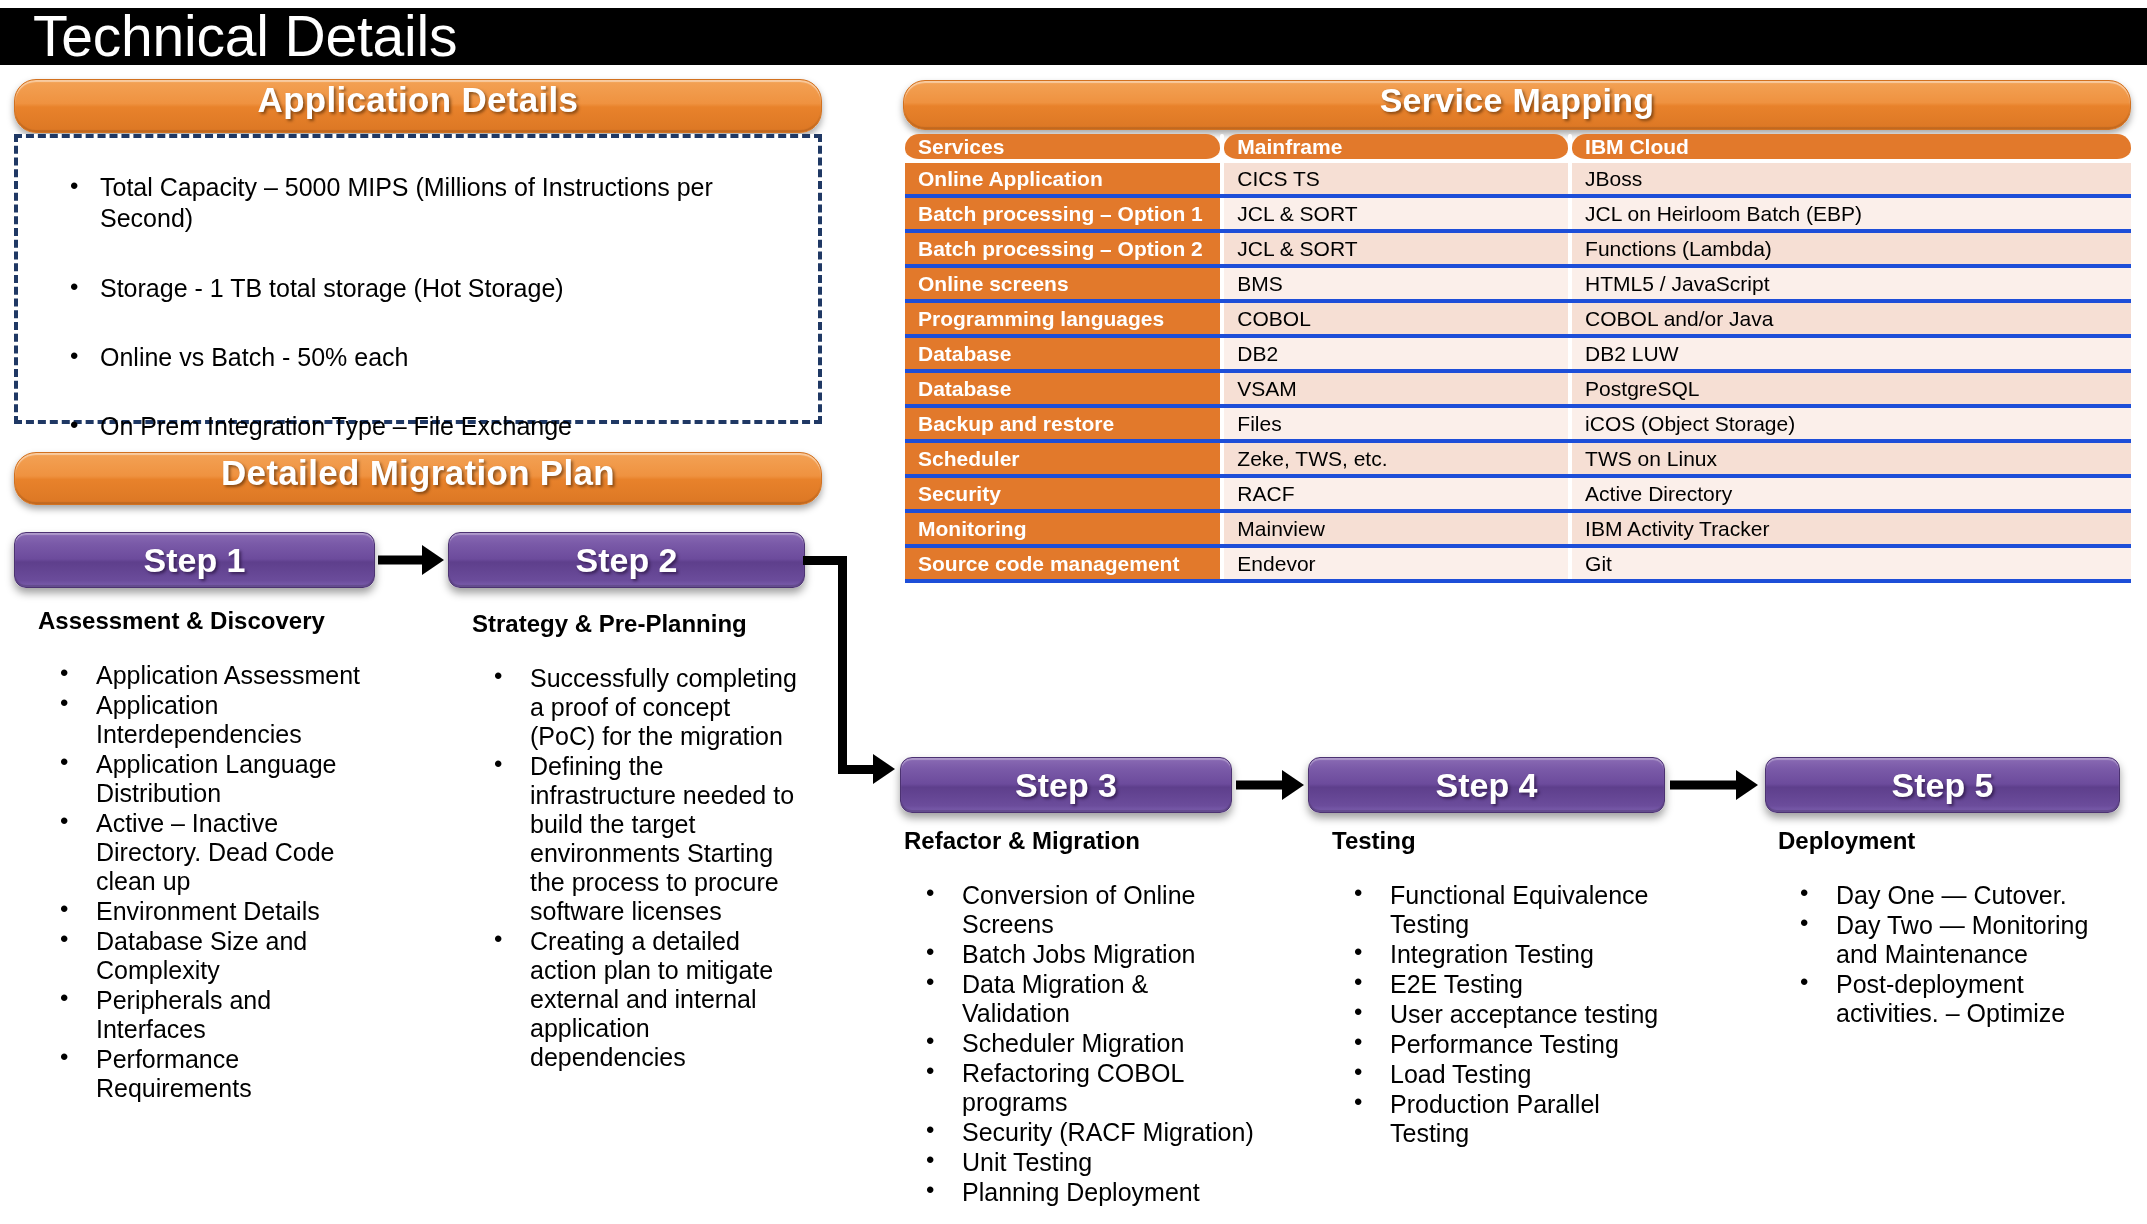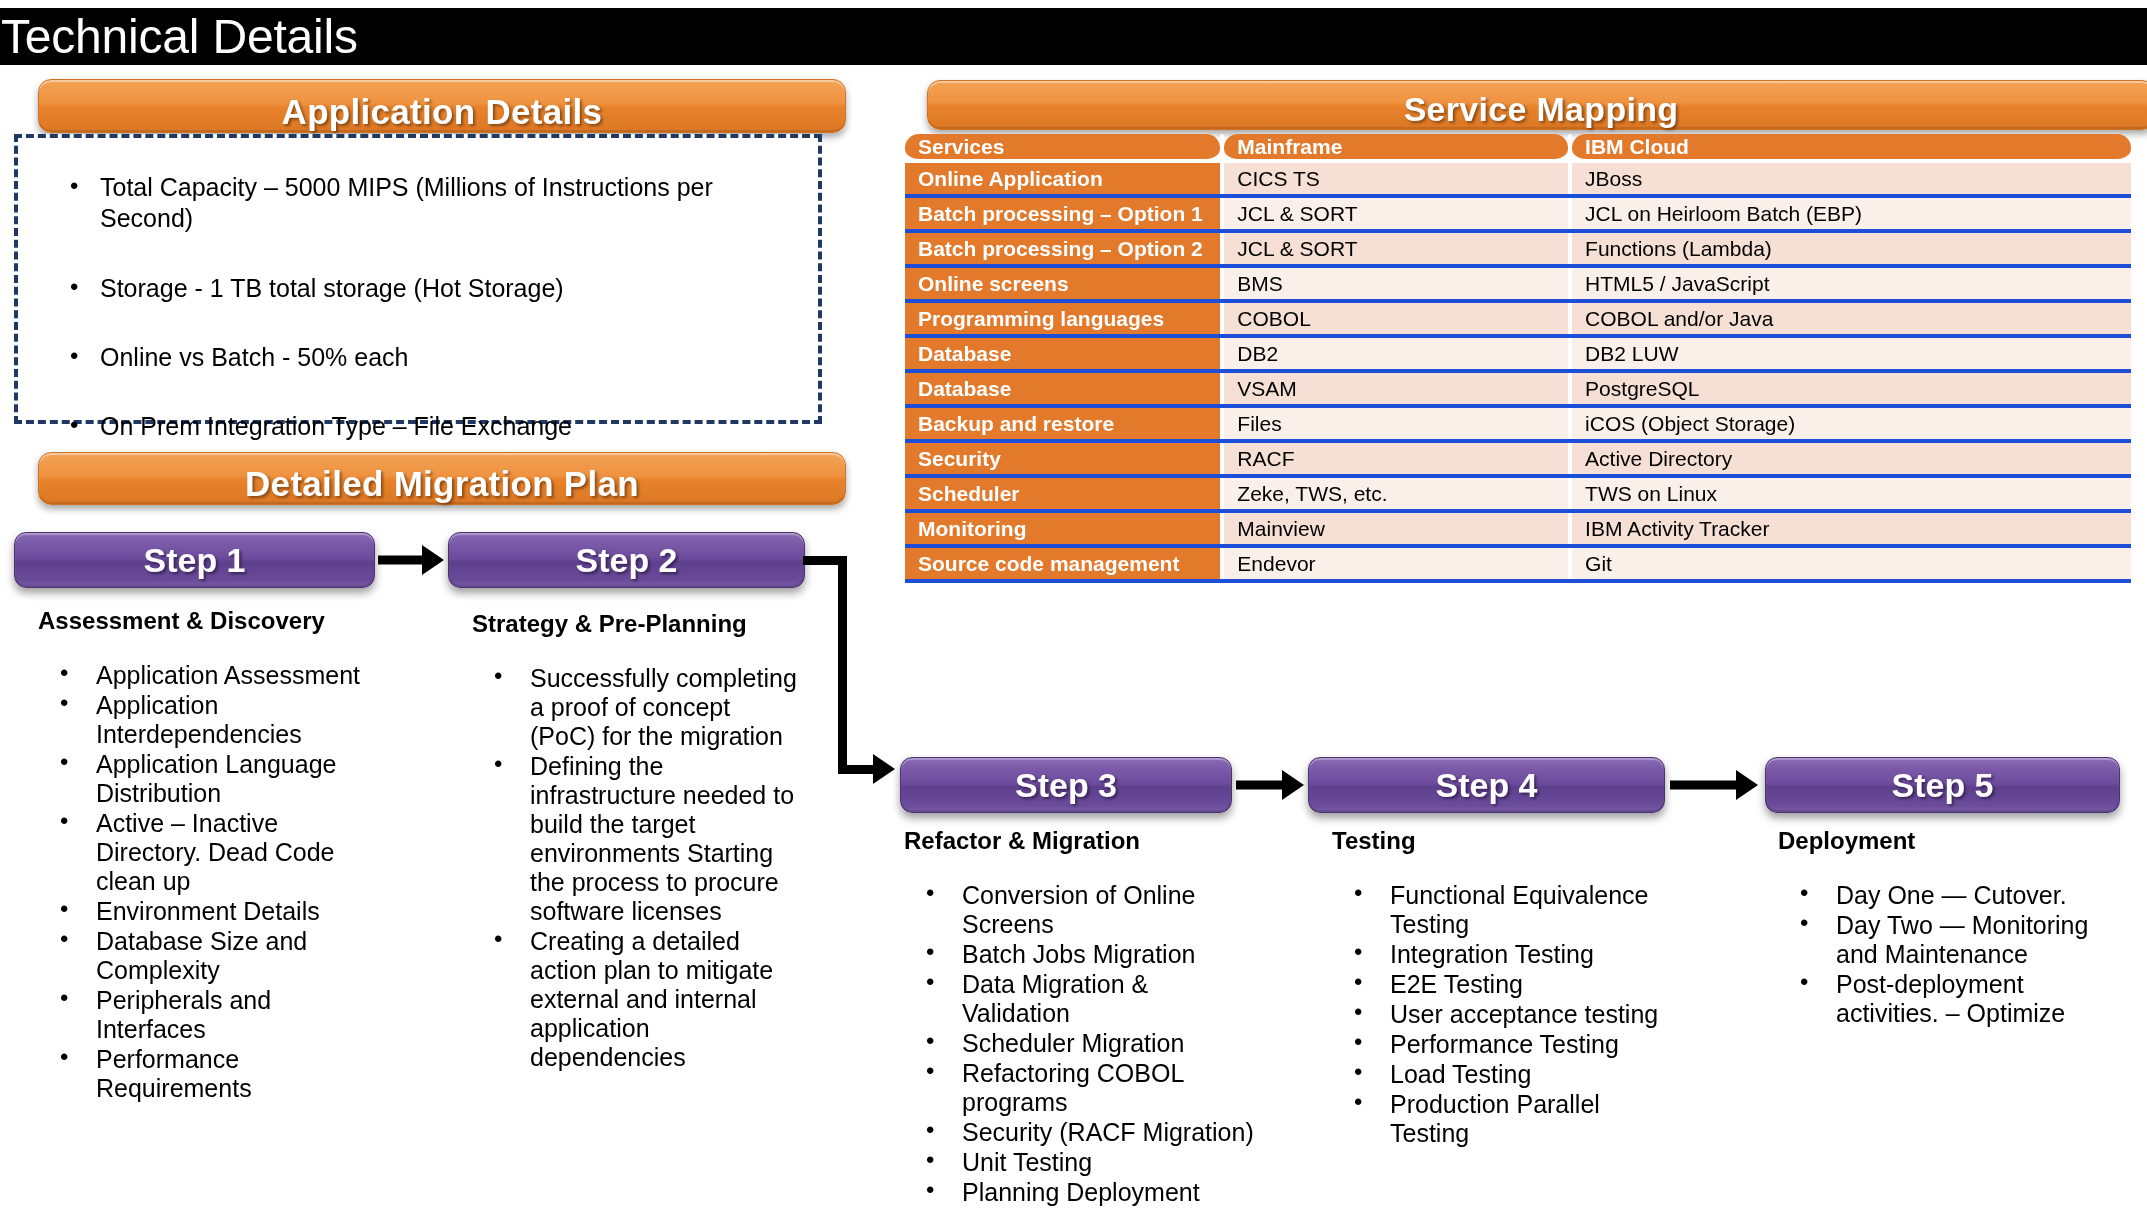--- a/index.html
+++ b/index.html
@@ -12,36 +12,36 @@
   }
   #slide { position: relative; width: 2147px; height: 1224px; background: #fff; }
 
   
   .title-bar {
     position: absolute; left: 0; top: 8px; width: 2147px; height: 57px;
     background: #000000;
     display: flex; align-items: center;
   }
   .title-bar .title-text {
-    color: #ffffff; font-size: 48px; font-weight: 400; line-height: 1;
-    padding-left: 1px; letter-spacing: -0.2px;
+    color: #ffffff; font-size: 57px; font-weight: 400; line-height: 1;
+    padding-left: 33px; letter-spacing: -0.2px;
     font-family: "Liberation Sans", sans-serif;
   }
 
   
   .banner {
     position: absolute;
-    border-radius: 13px;
+    border-radius: 22px;
     background: linear-gradient(to bottom,
         #f6a košile 0%, #f2a04a 0%, #ef8f38 42%, #e8822c 52%, #dd7a27 100%);
     background: linear-gradient(to bottom, #f3a255 0%, #ef9240 45%, #e8822b 52%, #dc7724 100%);
     border: 1px solid #d2711f;
     box-shadow: 0 4px 7px rgba(0,0,0,0.35), inset 0 2px 1px rgba(255,255,255,0.45),
                 inset 0 -2px 1px rgba(0,0,0,0.12);
-    display: flex; align-items: flex-end; justify-content: center; margin-left: 24px;
+    display: flex; align-items: flex-start; justify-content: center;
   }
   .banner .banner-text {
     color: #ffffff;
     font-weight: bold;
     font-family: "Liberation Sans", sans-serif;
     text-shadow: 2px 2px 3px rgba(60,30,0,0.55);
     letter-spacing: 0.3px;
     white-space: nowrap;
   }
 
@@ -269,32 +269,32 @@
           <td class="val">PostgreSQL</td>
         </tr>
         <tr>
           <td class="svc">Backup and restore</td>
           <td class="gap"></td>
           <td class="val">Files</td>
           <td class="gap"></td>
           <td class="val">iCOS (Object Storage)</td>
         </tr>
         <tr>
+          <td class="svc">Scheduler</td>
+          <td class="gap"></td>
+          <td class="val">Zeke, TWS, etc.</td>
+          <td class="gap"></td>
+          <td class="val">TWS on Linux</td>
+        </tr>
+        <tr>
           <td class="svc">Security</td>
           <td class="gap"></td>
           <td class="val">RACF</td>
           <td class="gap"></td>
           <td class="val">Active Directory</td>
-        </tr>
-        <tr>
-          <td class="svc">Scheduler</td>
-          <td class="gap"></td>
-          <td class="val">Zeke, TWS, etc.</td>
-          <td class="gap"></td>
-          <td class="val">TWS on Linux</td>
         </tr>
         <tr>
           <td class="svc">Monitoring</td>
           <td class="gap"></td>
           <td class="val">Mainview</td>
           <td class="gap"></td>
           <td class="val">IBM Activity Tracker</td>
         </tr>
         <tr>
           <td class="svc">Source code management</td>

